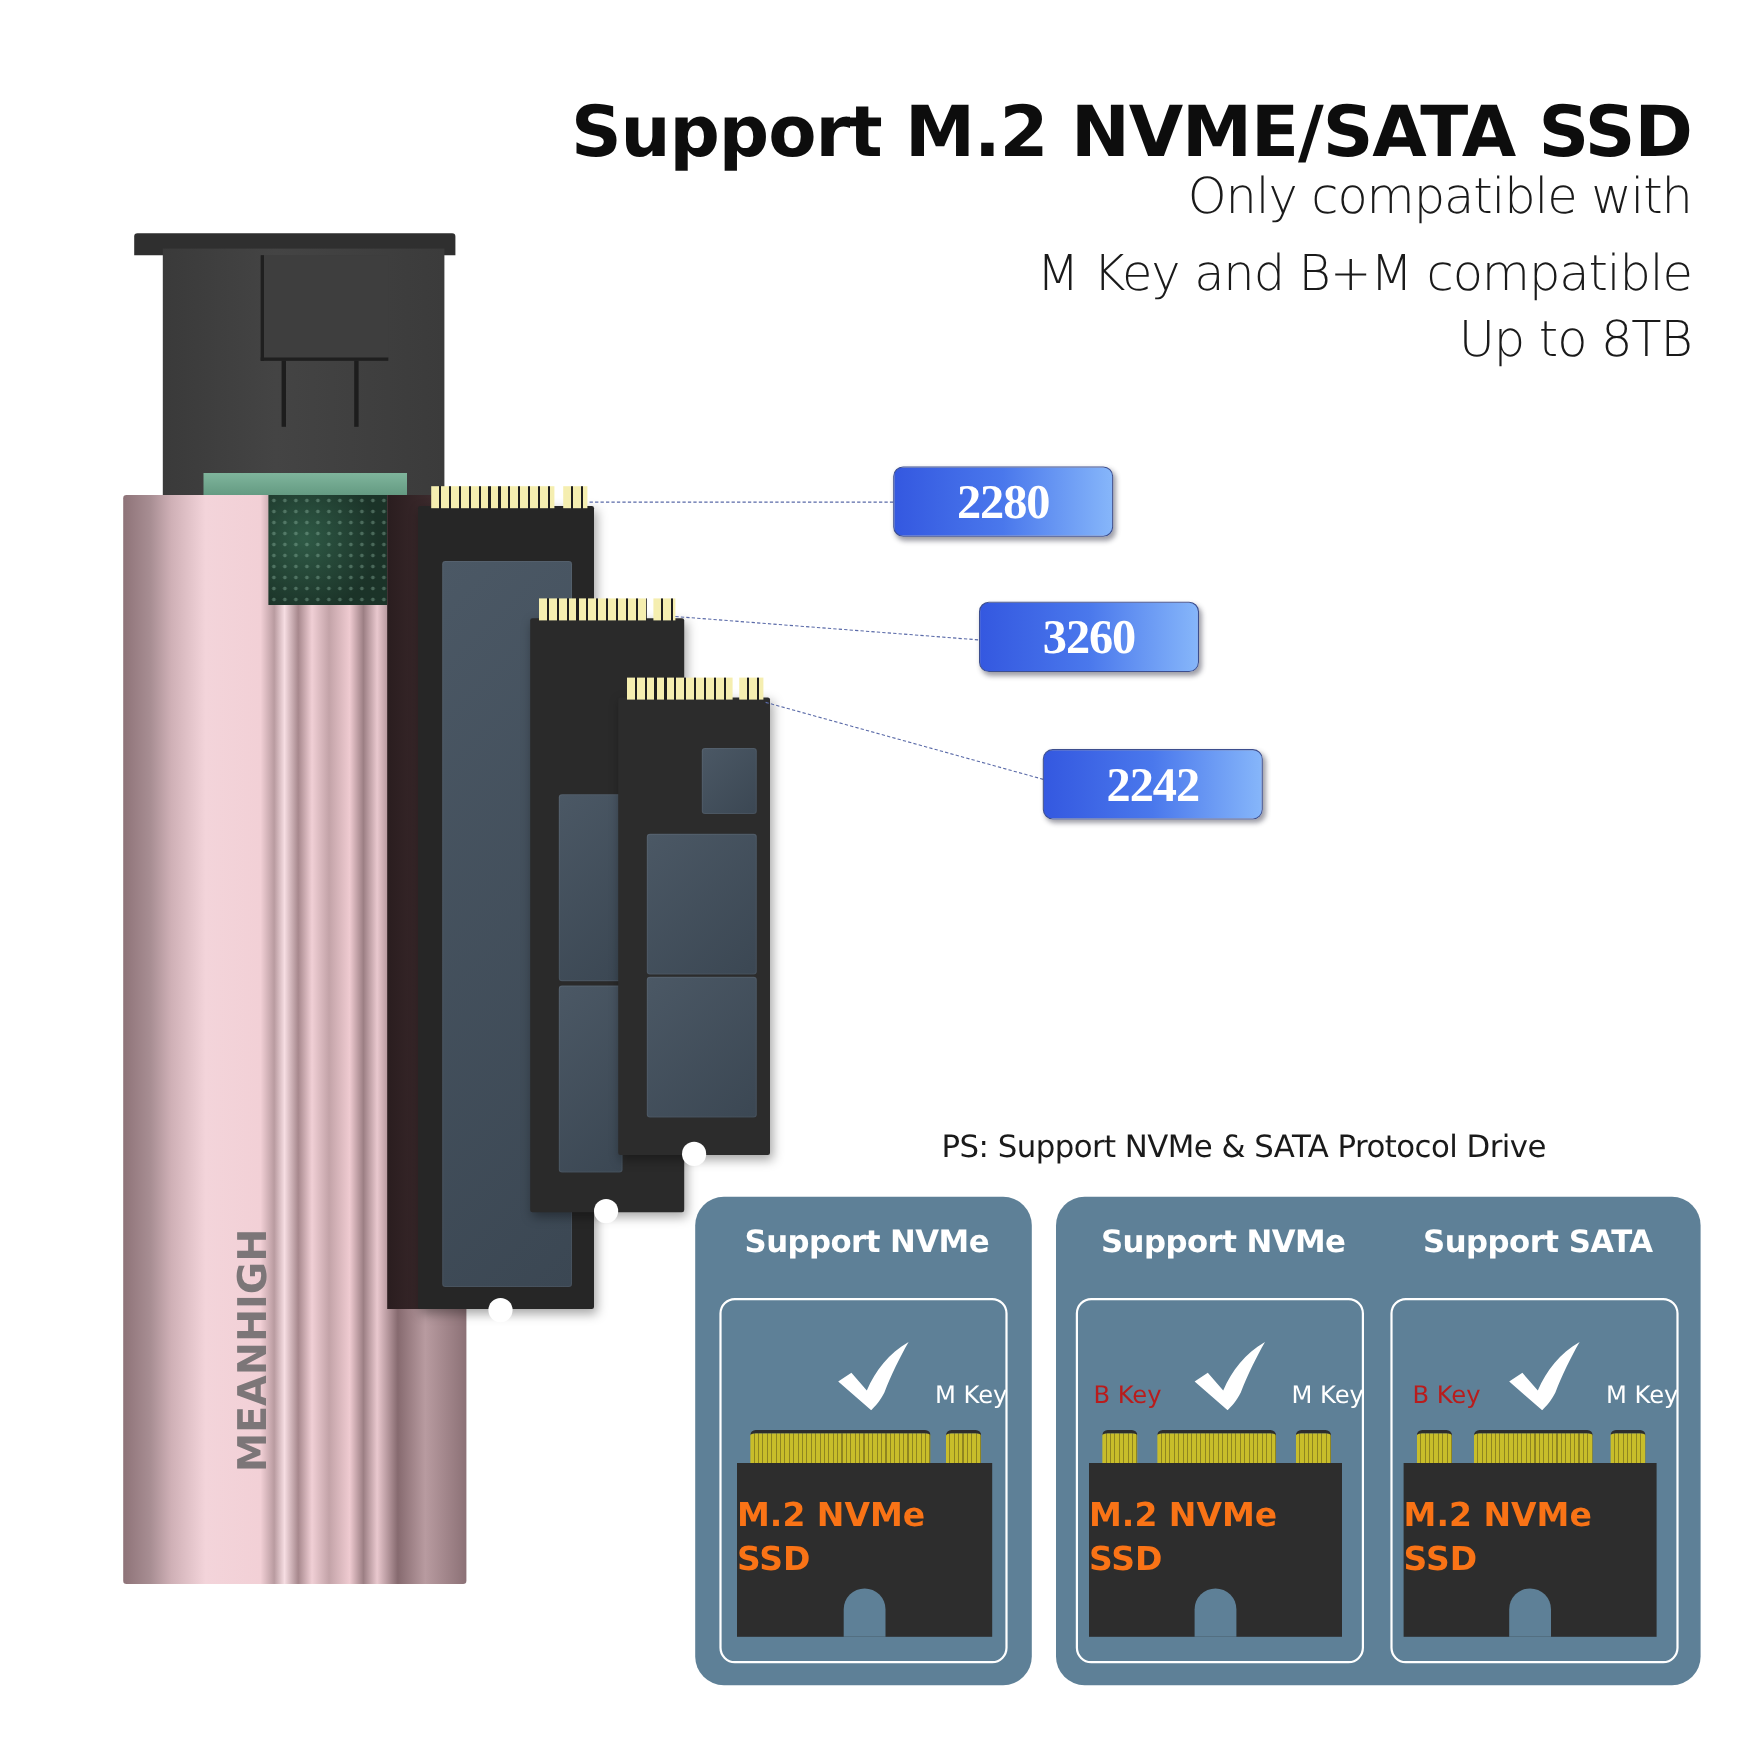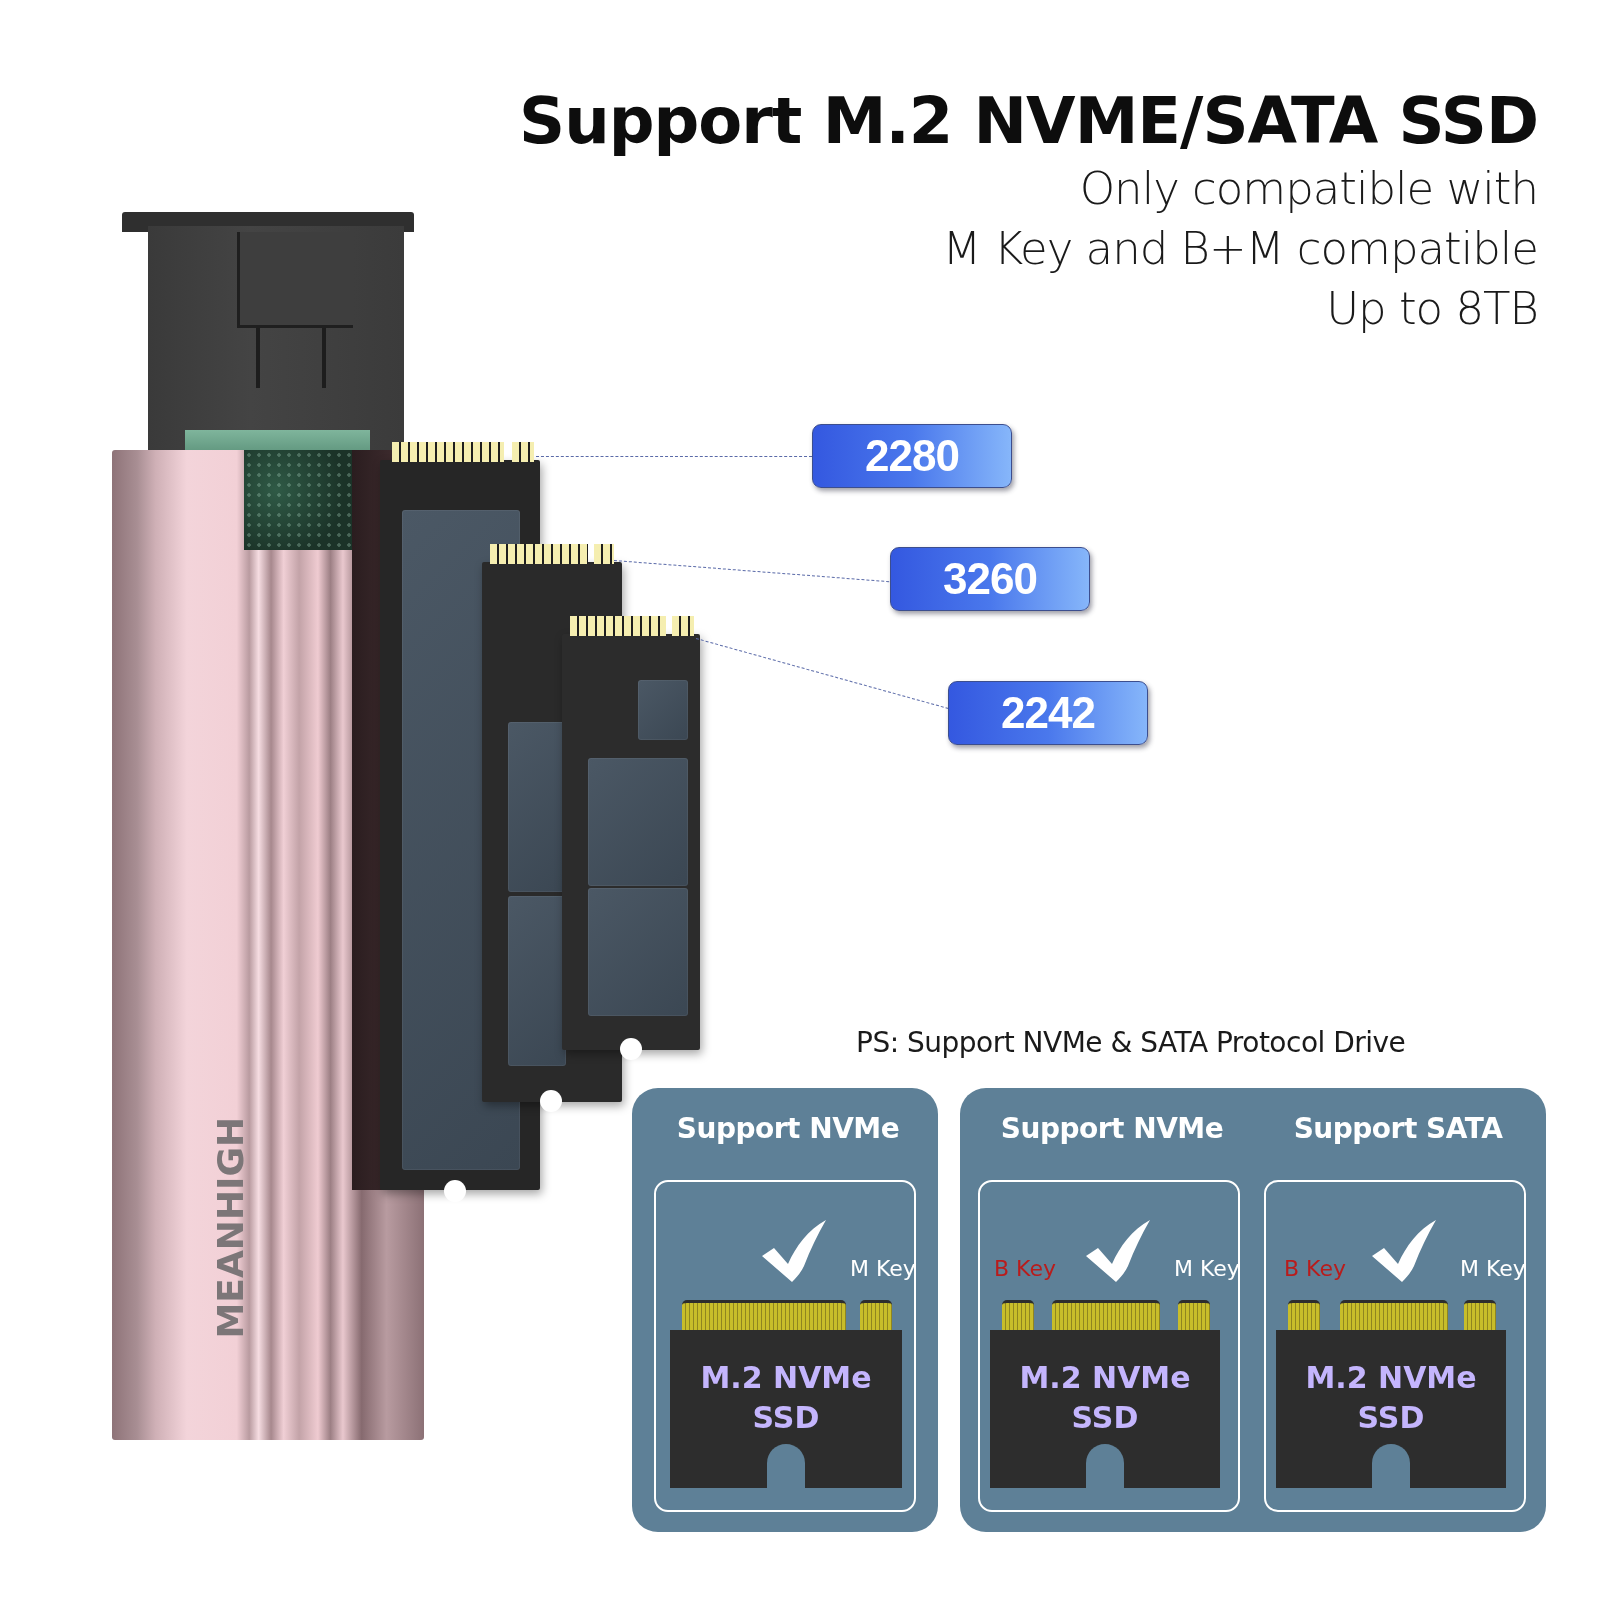--- a/index.html
+++ b/index.html
@@ -10,21 +10,21 @@
   .headline {
     position: absolute; right: 62px; top: 84px;
     font-family: "DejaVu Sans", sans-serif; font-weight: bold;
     font-size: 64px; letter-spacing: -1px; color: #0d0d0d; text-align: right; white-space: nowrap;
   }
   .subline {
     position: absolute; right: 62px;
     font-family: "DejaVu Sans", sans-serif; font-weight: 300;
     font-size: 45px; color: #1a1a1a; text-align: right; white-space: nowrap; letter-spacing: -1px;
   }
-  .sub1 { top: 162px; }
+  .sub1 { top: 152px; }
   .sub2 { top: 222px; }
   .sub3 { top: 282px; }
 
   
   .product { position: absolute; left: 0; top: 0; width: 760px; height: 1450px; }
 
   .cap-top {
     position: absolute; left: 122px; top: 212px; width: 292px; height: 20px;
     background: #2f2f2f; border-radius: 3px 3px 0 0;
   }
@@ -87,21 +87,21 @@
   .notch { position: absolute; width: 22px; height: 22px; border-radius: 50%; background: #fff; }
 
   .leader { position: absolute; height: 0; border-top: 1.5px dashed #5a6aa8; transform-origin: left center; }
 
   
   .badge {
     position: absolute; width: 200px; height: 64px; border-radius: 9px;
     background: linear-gradient(90deg, #3458e0 0%, #4a78ec 50%, #86b6fa 100%);
     box-shadow: 2px 3px 5px rgba(40,40,60,.45);
     border: 1px solid #3c4e8e;
-    color: #fff; font-family: Liberation Sans, sans-serif; font-weight: bold;
+    color: #fff; font-family: Liberation Serif, serif; font-weight: bold;
     font-size: 44px; display: flex; align-items: center; justify-content: center; letter-spacing: -1px;
   }
   .badge-2280 { left: 812px; top: 424px; }
   .badge-2260 { left: 890px; top: 547px; }
   .badge-2242 { left: 948px; top: 681px; }
 
   
   .ps-note {
     position: absolute; left: 856px; top: 1026px;
     font-family: "DejaVu Sans", sans-serif; font-size: 28px; color: #1a1a1a; white-space: nowrap; letter-spacing: -0.5px;
@@ -130,22 +130,22 @@
   .key-m { color: #ffffff; }
   .key-b { color: #b91c1c; }
 
   .chip-board { position: absolute; background: #2d2d2d; }
   .contacts {
     position: absolute; height: 30px; border-radius: 5px 5px 0 0;
     background: repeating-linear-gradient(90deg, #c8bd2a 0 3px, #8f8520 3px 4px);
     border-top: 3px solid #2d2d2d;
   }
   .board-label {
-    position: absolute; left: 0; right: 0; text-align: center;
-    font-family: "DejaVu Sans", sans-serif; font-weight: bold; font-size: 30px; color: #c4b5fd; line-height: 40px;
+    position: absolute; left: 0; right: 0; 
+    font-family: "DejaVu Sans", sans-serif; font-weight: bold; font-size: 30px; color: #f97316; line-height: 40px;
   }
   .board-notch {
     position: absolute; width: 38px; height: 44px; background: #5e8097; border-radius: 19px 19px 0 0; bottom: 0;
   }
 </style>
 </head>
 <body>
 
 <div class="headline">Support M.2 NVME/SATA SSD</div>
 <div class="subline sub1">Only compatible with</div>

